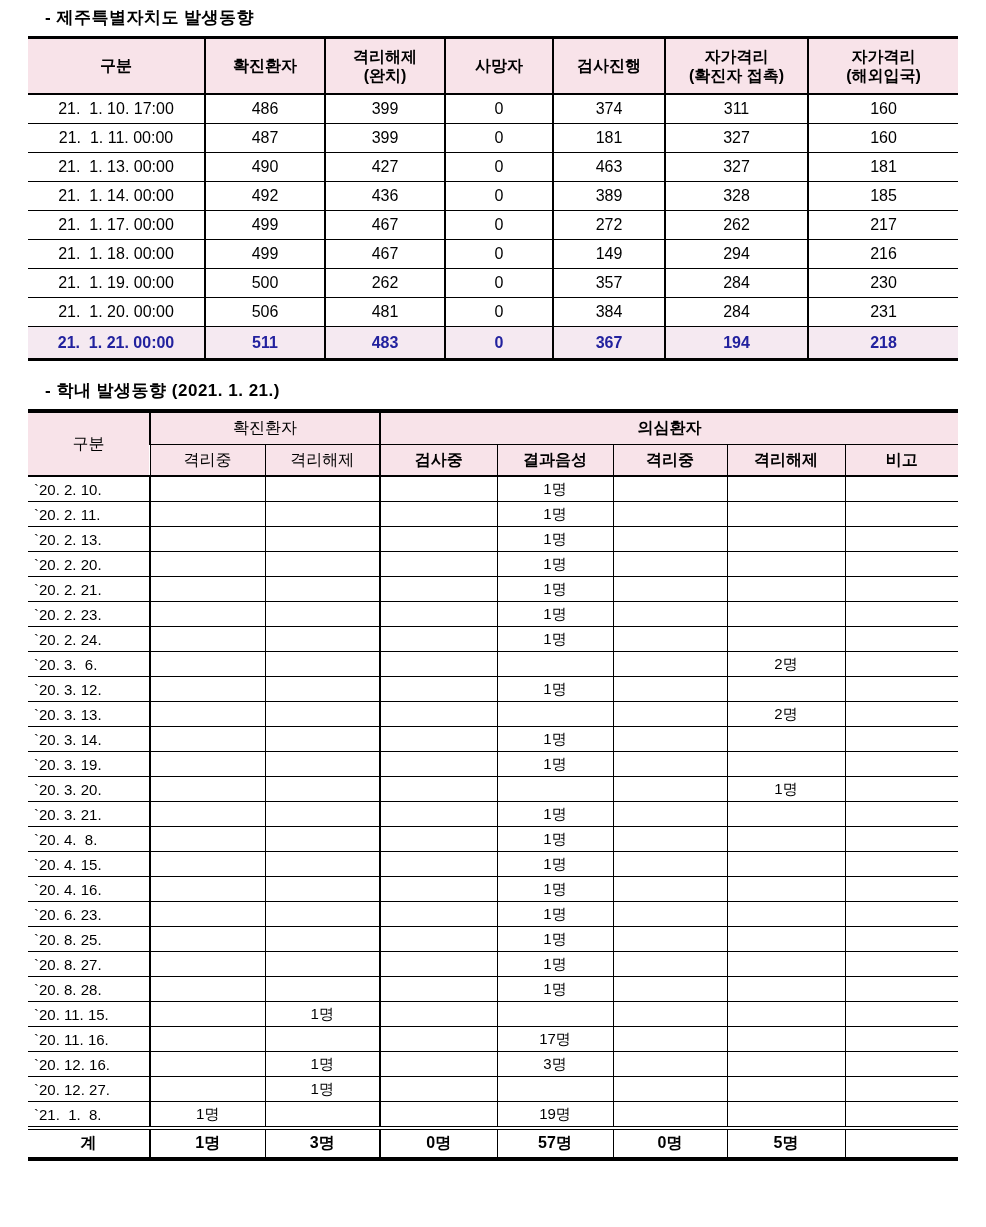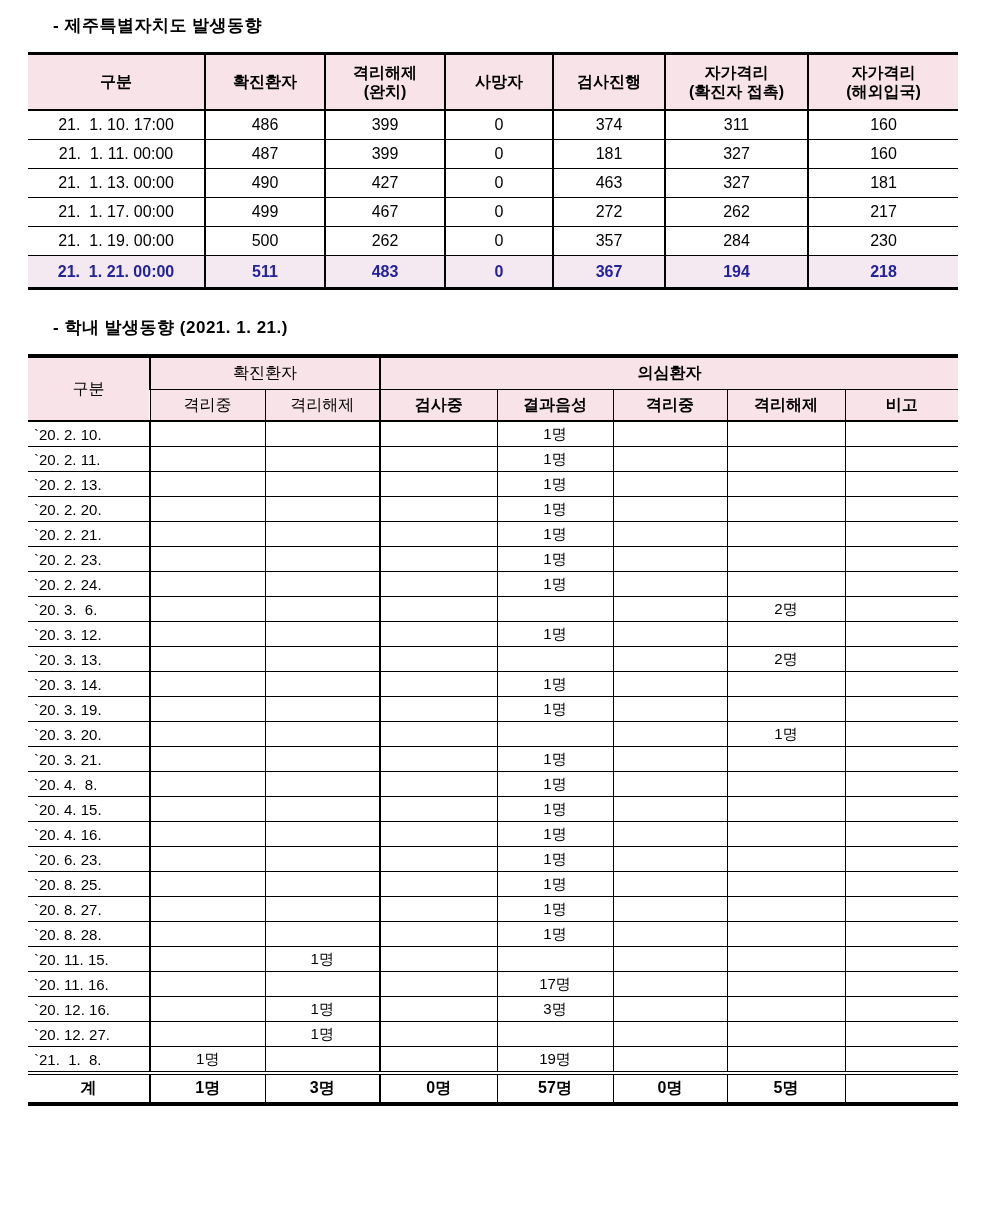--- a/index.html
+++ b/index.html
@@ -7,21 +7,21 @@
     width:986px;height:1227px;
     font-family:"Liberation Sans","DejaVu Sans",sans-serif;
     color:#000;
     --header-bg:#f8e3e9;
     --hl-bg:#f5e9f1;
     --hl-text:#22219e;
     --line:#000000;
   }
   .page{box-sizing:border-box;padding:2px 28px 0 28px;}
   .sec-title{
-    font-size:17px;font-weight:bold;margin:8px;padding:4px 0 7px 17px;
+    font-size:17px;font-weight:bold;margin:0;padding:4px 0 7px 17px;
     letter-spacing:0.5px;white-space:pre;
   }
   .sec-title.second{padding-top:18px;}
   table{border-collapse:collapse;table-layout:fixed;width:930px;}
 
   
   .t1{border-top:3px solid var(--line);border-bottom:3px solid var(--line);}
   .t1 th,.t1 td{
     border:1px solid var(--line);
     border-left-width:2px;border-right-width:2px;
@@ -113,36 +113,63 @@
           <tr>
             <td class="date">21.  1. 13. 00:00</td>
             <td>490</td>
             <td>427</td>
             <td>0</td>
             <td>463</td>
             <td>327</td>
             <td>181</td>
           </tr>
           <tr>
+            <td class="date">21.  1. 14. 00:00</td>
+            <td>492</td>
+            <td>436</td>
+            <td>0</td>
+            <td>389</td>
+            <td>328</td>
+            <td>185</td>
+          </tr>
+          <tr>
             <td class="date">21.  1. 17. 00:00</td>
             <td>499</td>
             <td>467</td>
             <td>0</td>
             <td>272</td>
             <td>262</td>
             <td>217</td>
           </tr>
           <tr>
+            <td class="date">21.  1. 18. 00:00</td>
+            <td>499</td>
+            <td>467</td>
+            <td>0</td>
+            <td>149</td>
+            <td>294</td>
+            <td>216</td>
+          </tr>
+          <tr>
             <td class="date">21.  1. 19. 00:00</td>
             <td>500</td>
             <td>262</td>
             <td>0</td>
             <td>357</td>
             <td>284</td>
             <td>230</td>
+          </tr>
+          <tr>
+            <td class="date">21.  1. 20. 00:00</td>
+            <td>506</td>
+            <td>481</td>
+            <td>0</td>
+            <td>384</td>
+            <td>284</td>
+            <td>231</td>
           </tr>
           <tr class="hl">
             <td class="date">21.  1. 21. 00:00</td>
             <td>511</td>
             <td>483</td>
             <td>0</td>
             <td>367</td>
             <td>194</td>
             <td>218</td>
           </tr>

